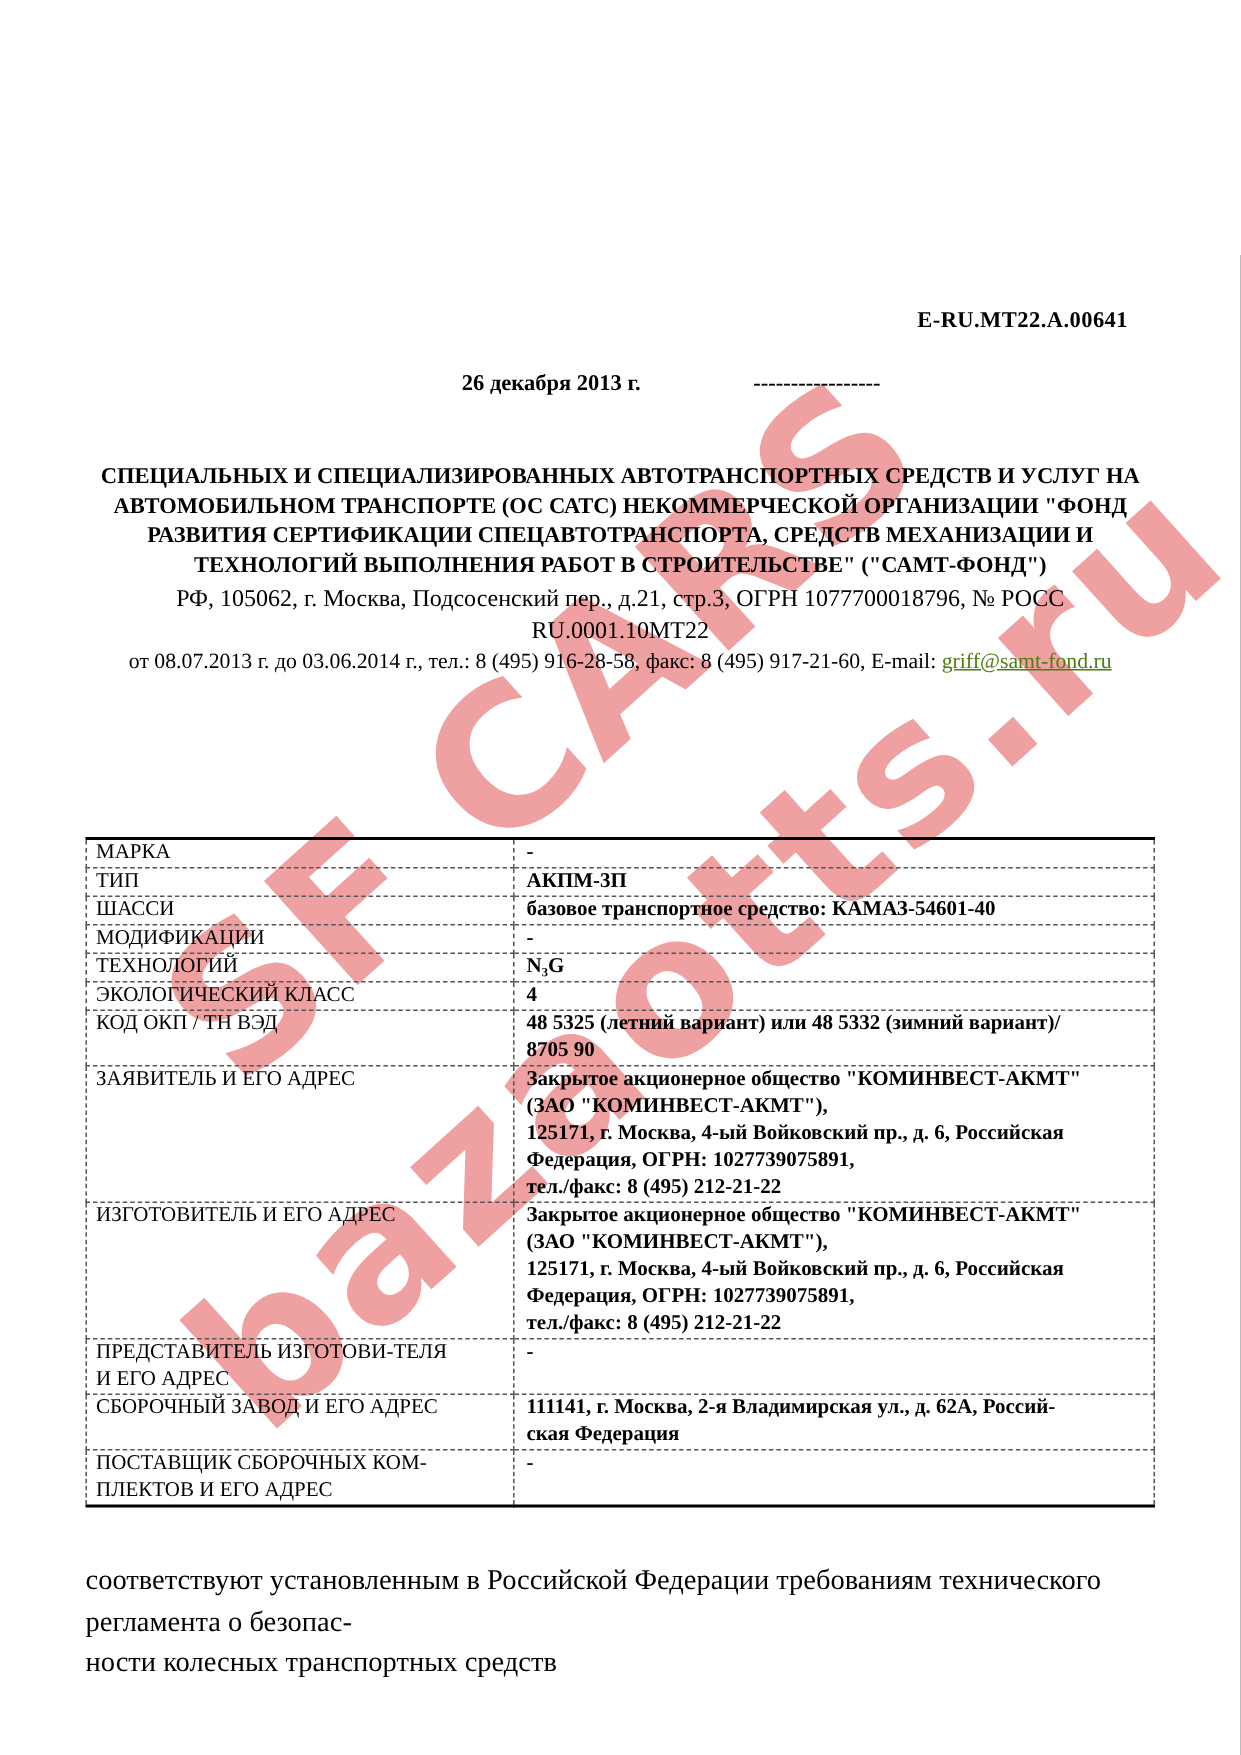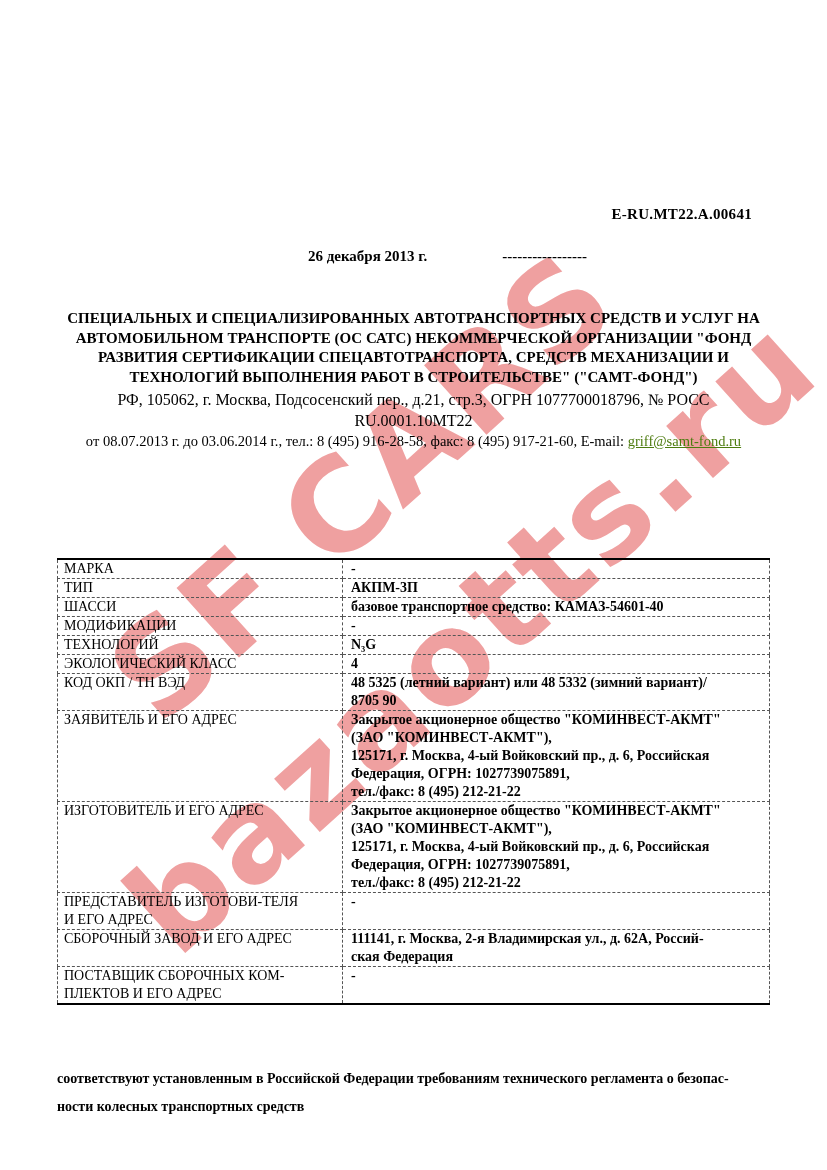--- a/index.html
+++ b/index.html
@@ -63,24 +63,23 @@
     padding:0 6px;
     line-height:18px;
     height:18px;
     white-space:pre-line;
     background:transparent;
   }
   .spec-table td.label-cell { width:272px; }
   .spec-table td.value-cell { font-weight:bold; padding-left:8px; }
   
   .footer-note {
-    position:absolute; left:57px; top:1065px; width:713px;
-    font-size:14px; line-height:27.5px;
+    position:absolute; left:57px; top:1040px; width:713px;
+    font-size:19px; line-height:27.5px;
     white-space:pre-line;
-    font-weight:bold;
   }
 </style>
 </head>
 <body>
 
 <div class="page">
 
   <div class="watermark-layer">
     <div class="wm wm-1" style="color: rgb(239, 160, 160);">SF CARS</div>
     <div class="wm wm-2" style="color: rgb(239, 160, 160);">bazaotts.ru</div>

